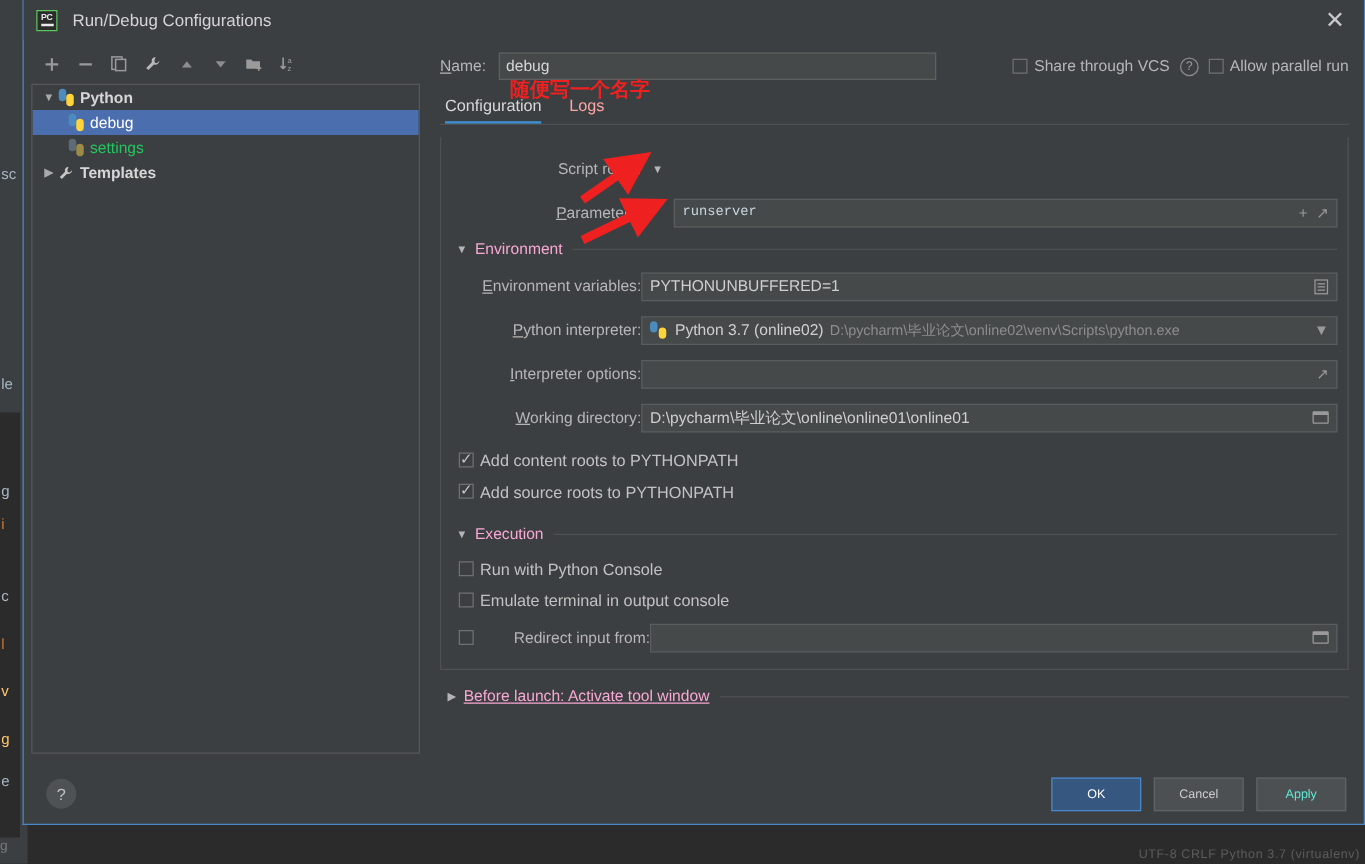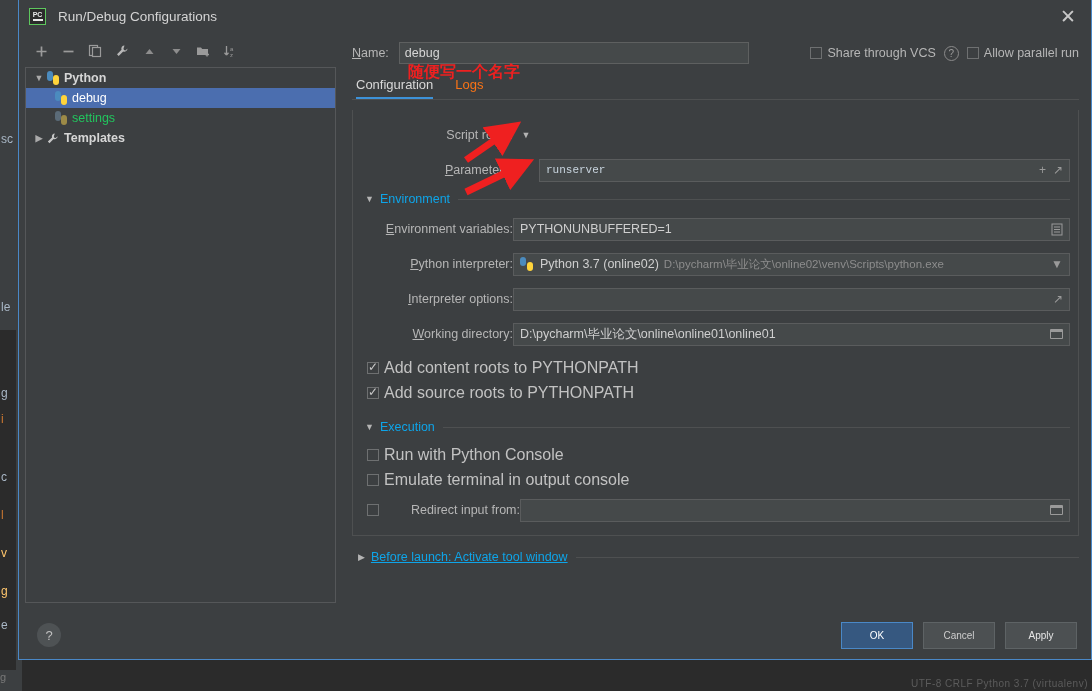--- a/index.html
+++ b/index.html
@@ -63,59 +63,59 @@
   .lbl { font-size:12.5px; color:#b6b6b6; }
   .u { text-decoration:underline; }
   .name-input { margin-left:10px; width:350px; height:22px; background:#45494a; border:1px solid #5e6060; color:#d6d6d6; font-size:12.5px; padding:0 5px; display:flex; align-items:center; }
   .topchecks { margin-left:auto; display:flex; align-items:center; gap:8px; }
   .cbx { width:12px; height:12px; border:1px solid #6e7071; background:#3c3f41; flex:none; position:relative; }
   .cbx.checked::after { content:"✓"; position:absolute; left:0px; top:-3px; font-size:12px; color:#c8c8c8; }
   .chk-lbl { font-size:12.5px; color:#b6b6b6; margin-left:5px; }
   .qmark { width:15px; height:15px; border:1px solid #8a8a8a; border-radius:50%; color:#9c9c9c; font-size:10px; display:flex; align-items:center; justify-content:center; }
 
   .tabs { display:flex; gap:22px; padding-left:4px; margin-top:9px; }
-  .tab { font-size:13px; color:#f97316; padding-bottom:5px; border-bottom:2px solid transparent; }
+  .tab { font-size:13px; color:#fca5a5; padding-bottom:5px; border-bottom:2px solid transparent; }
   .tab.active { color:#d8d8d8; border-bottom-color:#3d92d8; }
   .tabs-line { height:1px; background:#4e5051; margin-bottom:10px; }
 
   .form { border:1px solid #4e5051; border-top:none; padding:12px 8px 10px 8px; }
   .frow { display:flex; align-items:center; min-height:26px; margin-bottom:9px; }
   .frow .lbl { width:152px; flex:none; }
   .field { flex:1; height:23px; background:#45494a; border:1px solid #5a5c5d; display:flex; align-items:center; padding:0 6px; font-size:12.5px; color:#cfcfcf; min-width:0; }
   .field.empty { color:#7a7a7a; }
   .fld-txt { overflow:hidden; white-space:nowrap; text-overflow:ellipsis; }
   .mono { font-family:"Liberation Mono", monospace; font-size:11px; color:#c8d4de; }
   .fld-icon { margin-left:auto; color:#9a9a9a; font-size:12px; padding-left:6px; display:flex; align-items:center; gap:7px; flex:none; }
   .caret-pre { width:26px; flex:none; color:#b4b4b4; font-size:9px; display:flex; justify-content:center; }
   .redact { display:inline-block; width:185px; height:15px; background:#d3d3d3; border-radius:7px; vertical-align:middle; margin:0 1px; }
 
   .sect { display:flex; align-items:center; margin:4px 0 10px 4px; }
   .sect-tri { color:#b4b4b4; font-size:9px; margin-right:6px; }
-  .sect-lbl { font-size:12.5px; color:#0ea5e9; white-space:nowrap; }
+  .sect-lbl { font-size:12.5px; color:#f9a8d4; white-space:nowrap; }
   .sect-line { flex:1; height:1px; background:#4e5051; margin-left:8px; }
 
   .crow { display:flex; align-items:center; height:22px; padding-left:6px; margin-bottom:3px; }
-  .crow .chk-lbl { font-size:16px; color:#c2c2c2; }
+  .crow .chk-lbl { font-size:13px; color:#c2c2c2; }
 
   .interp-ico { width:15px; height:14px; margin-right:5px; position:relative; flex:none; }
   .interp-ico::before, .interp-ico::after { content:""; position:absolute; width:6px; height:9px; border-radius:3px; }
   .interp-ico::before { background:#4b8bbe; left:0; top:0; }
   .interp-ico::after { background:#ffd43b; right:2px; bottom:0; }
   .path-dim { color:#8d8d8d; font-size:11.5px; margin-left:5px; }
 
   .before-launch { display:flex; align-items:center; margin:14px 0 0 6px; }
   .folder-i { display:inline-block; width:13px; height:10px; border:1.4px solid #9a9a9a; border-top-width:3px; border-radius:1px; }
 
   
   .footer { height:48px; flex:none; display:flex; align-items:center; padding:0 14px 0 18px; }
   .help-btn { width:24px; height:24px; border-radius:50%; background:#4e5254; color:#c0c0c0; font-size:13px; display:flex; align-items:center; justify-content:center; }
   .btns { margin-left:auto; display:flex; gap:10px; }
   .btn { height:27px; min-width:72px; padding:0 0; display:flex; align-items:center; justify-content:center; font-size:10px; background:#4c5052; border:1px solid #5e6365; color:#cdcdcd; }
   .btn.primary { background:#365880; border-color:#4a88c7; color:#ffffff; }
-  .btn.disabled { color:#e5e5e5; }
+  .btn.disabled { color:#5eead4; }
 
   
   .anno-text { position:absolute; color:#ef2020; font-size:16px; font-weight:bold; white-space:nowrap; z-index:40; }
   .anno-svg { position:absolute; left:0; top:0; width:1092px; height:691px; pointer-events:none; z-index:39; }
 </style>
 </head>
 <body>
 
 <div id="root">
 

